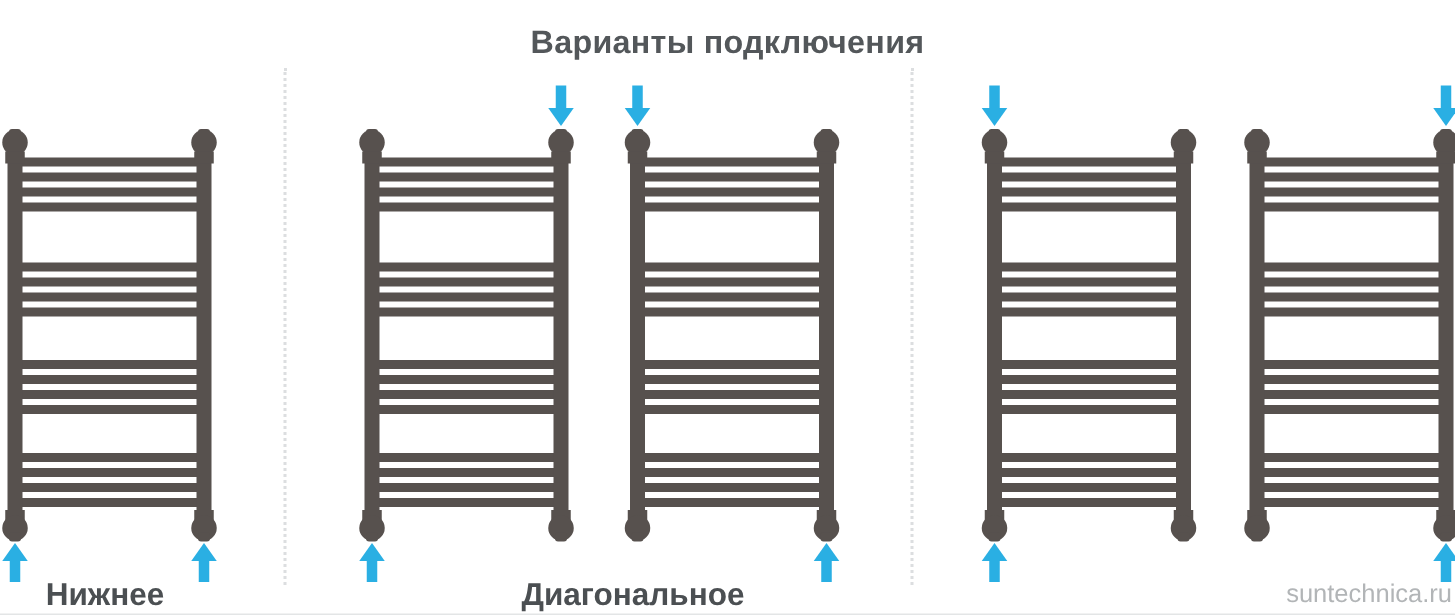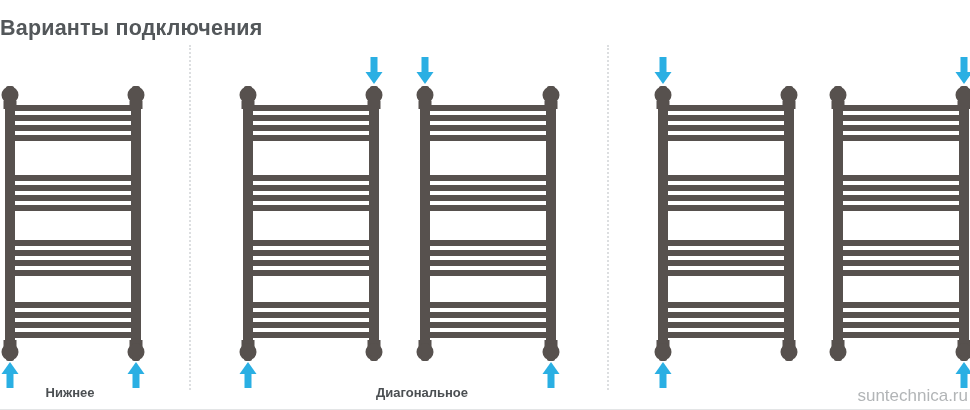--- a/index.html
+++ b/index.html
@@ -11,20 +11,21 @@
   #canvas {
     position: relative;
     width: 970px;
     height: 410px;
     background: #ffffff;
     overflow: hidden;
   }
   #page-title {
     position: absolute;
     left: 0; right: 0; top: 2px;
+    text-align: center;
     font-size: 21.5px;
     font-weight: 700;
     letter-spacing: 0.2px;
     color: #53575a;
   }
   .divider {
     position: absolute;
     top: 45px;
     height: 345px;
     width: 0;
@@ -33,21 +34,21 @@
   .radiator-svg {
     position: absolute;
     top: 55px;
     width: 144px;
     height: 335px;
   }
   .variant-label {
     position: absolute;
     top: 385px;
     transform: translateX(-50%);
-    font-size: 13px;
+    font-size: 21px;
     font-weight: 700;
     color: #4b4f52;
     white-space: nowrap;
   }
   #watermark {
     position: absolute;
     right: 2px;
     top: 386px;
     font-size: 17px;
     font-weight: 400;

